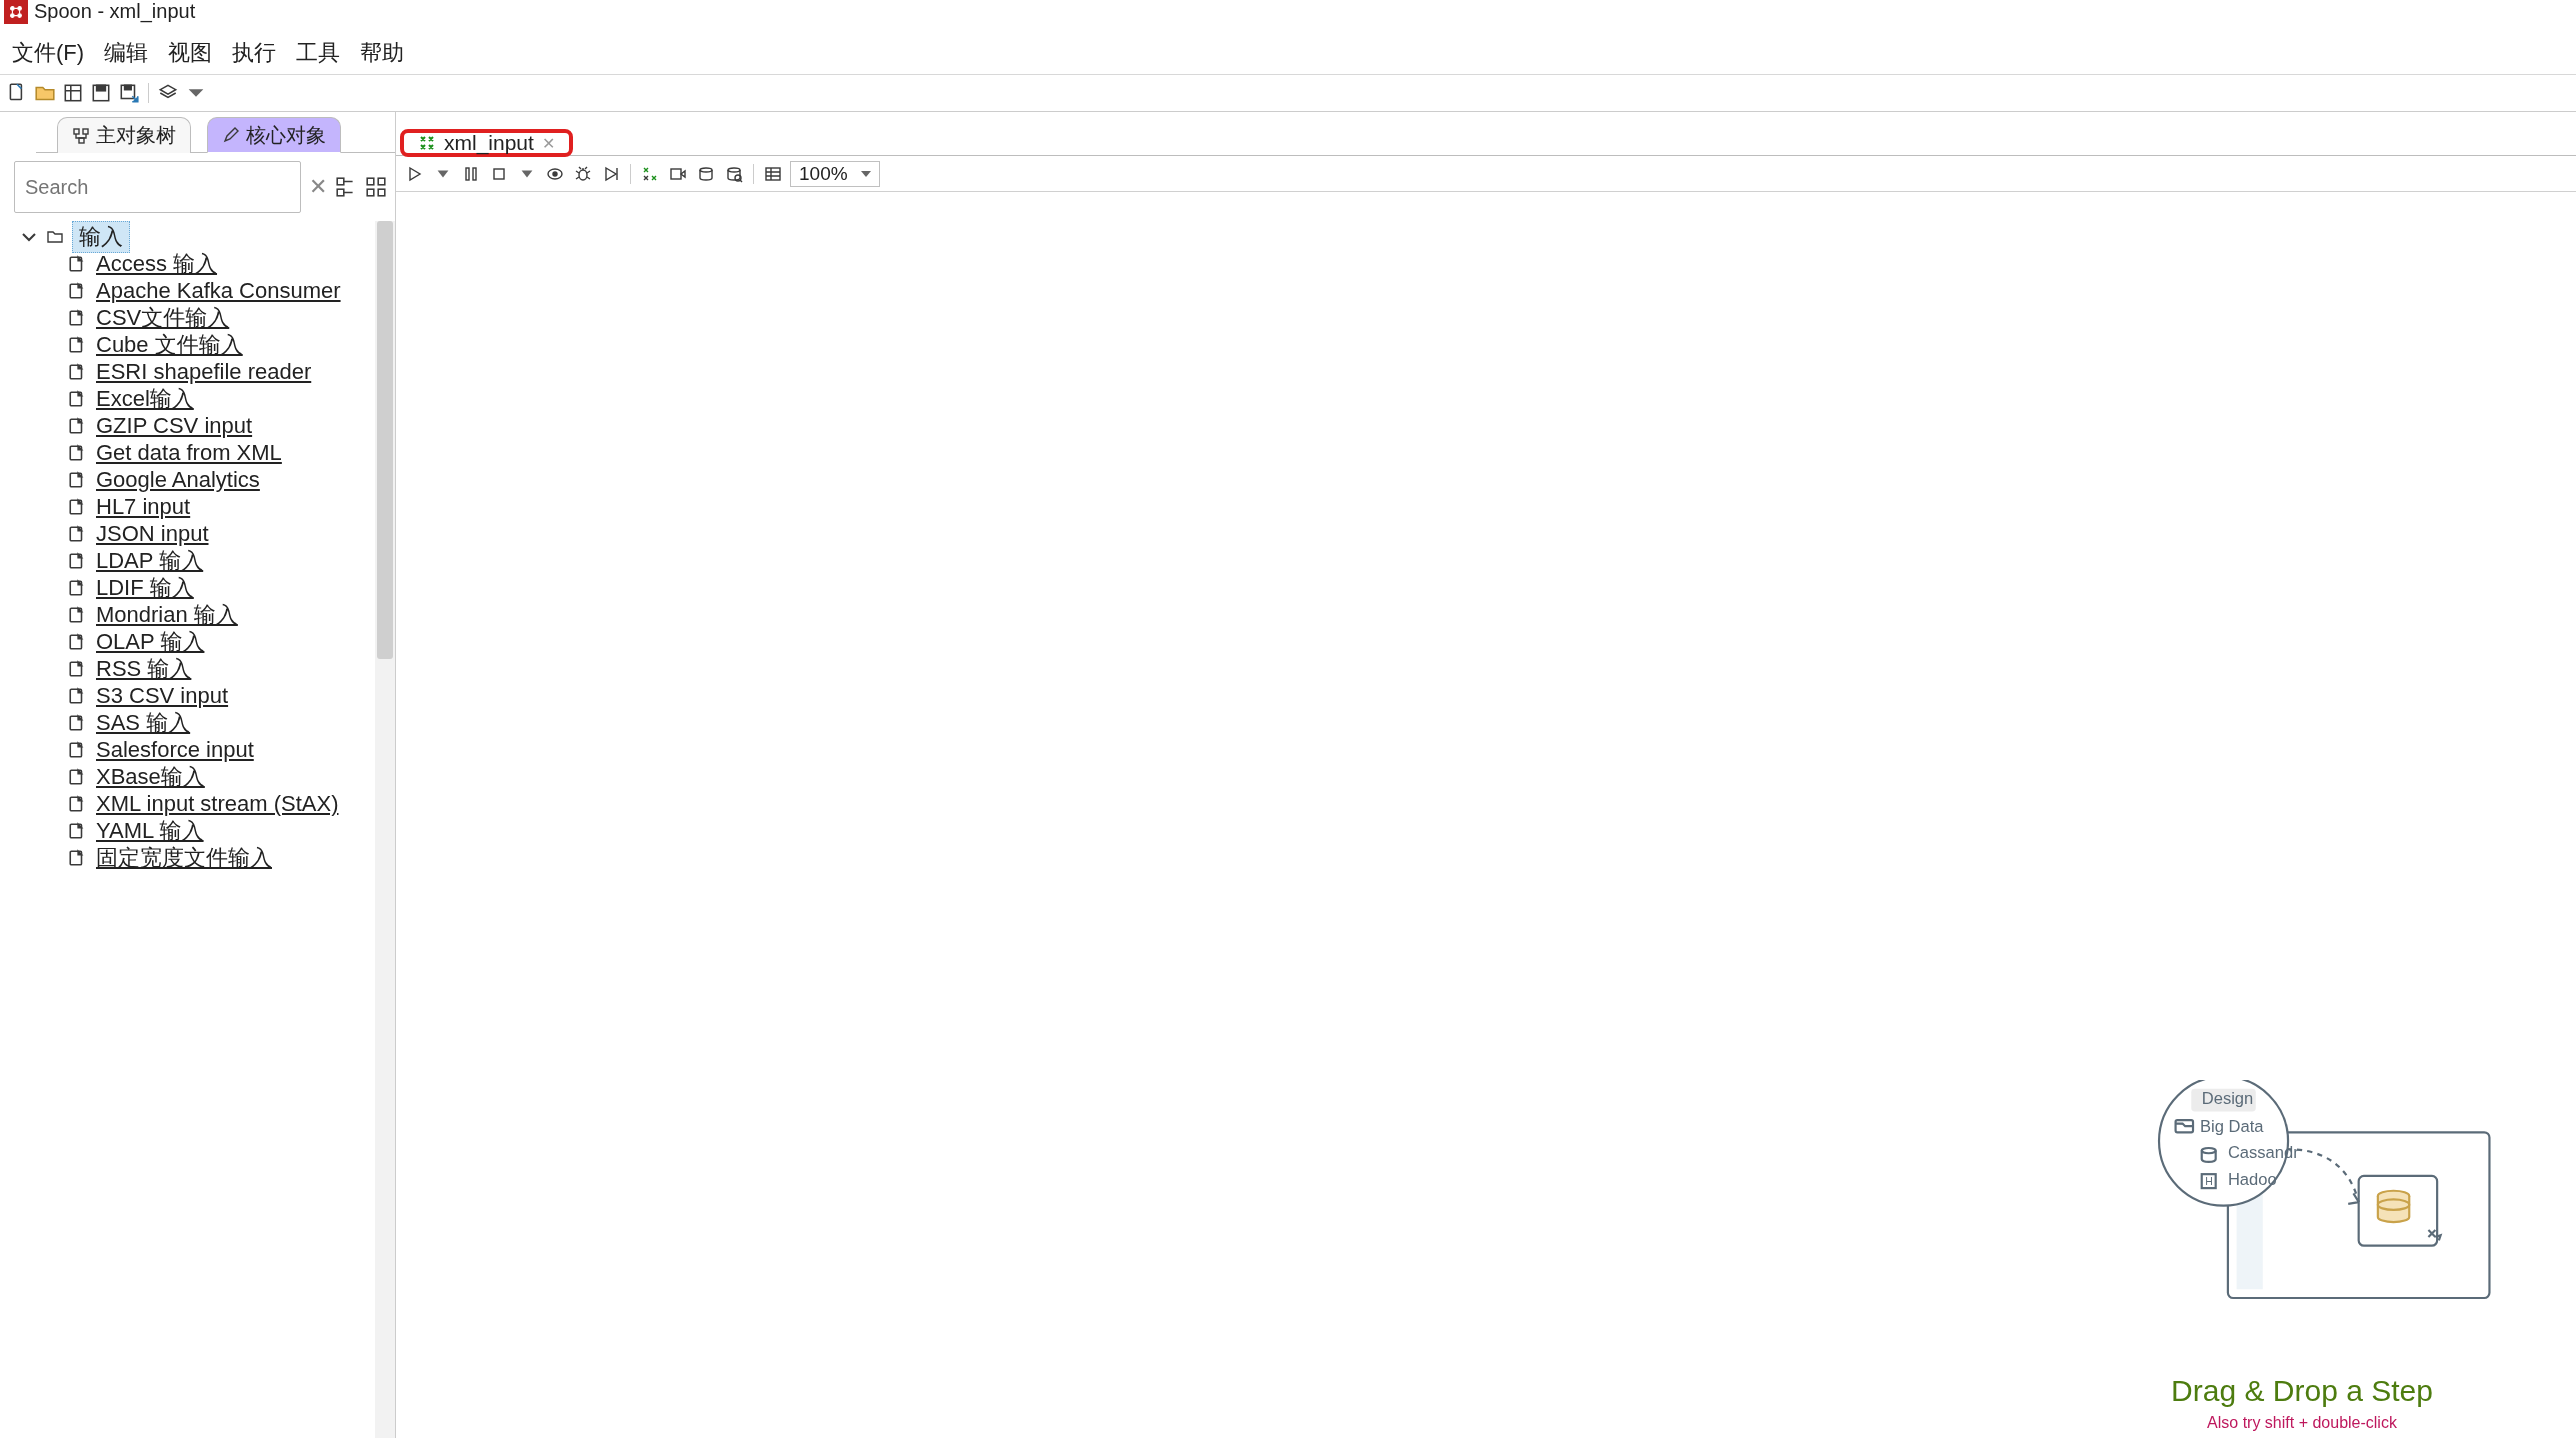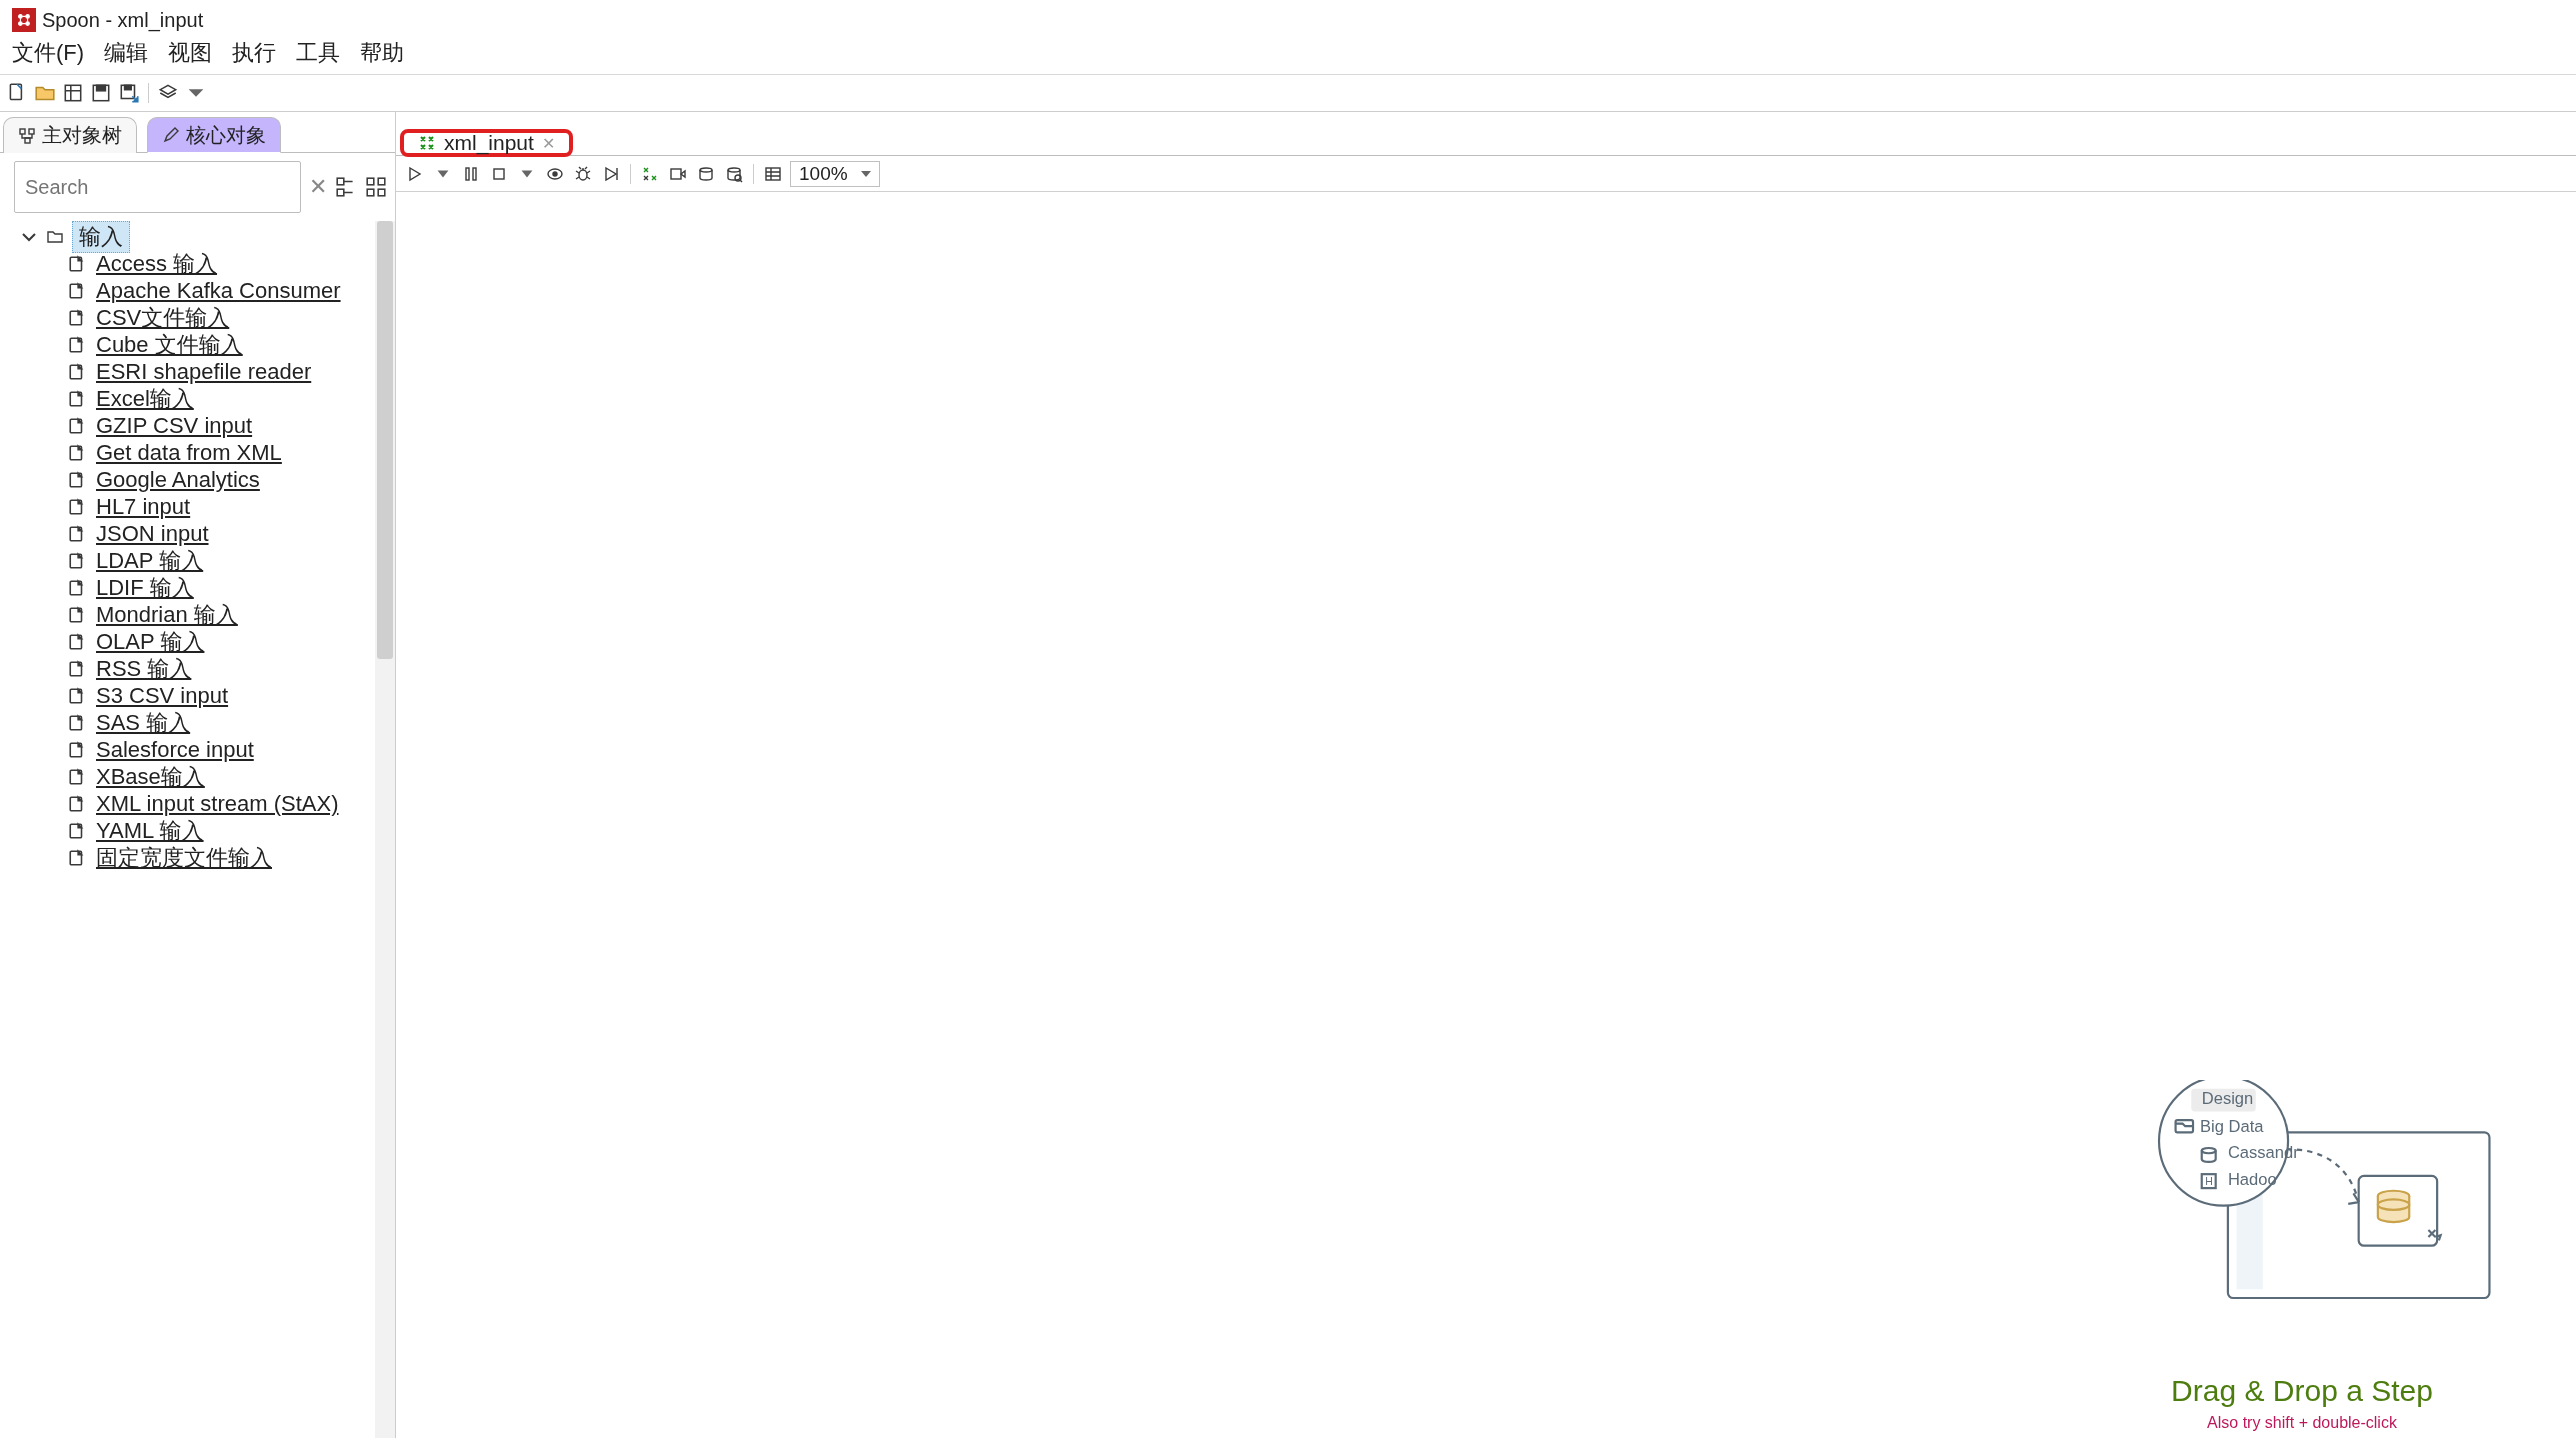--- a/index.html
+++ b/index.html
@@ -1,40 +1,40 @@
 <!DOCTYPE html>
 <html><head>
 <meta charset="utf-8">
 <style>
 * { box-sizing: border-box; margin: 0; padding: 0; font-family: "Segoe UI", "Microsoft YaHei", sans-serif; }
 body { width: 2576px; height: 1438px; background: #fff; color: #222; font-size: 19px; overflow: hidden; }
 
 
-.titlebar { display: flex; align-items: flex-end; height: 32px; padding: 0 12px; }
+.titlebar { display: flex; align-items: flex-start; height: 32px; padding: 0 4px; }
 .app-logo { width: 24px; height: 24px; background: #c02020; display:flex; align-items:center; justify-content:center; margin-right:6px; }
 .app-logo svg { width:18px; height:18px; }
 .title-text { font-size: 20px; }
 
 
 .menubar { display: flex; gap: 8px; padding: 4px 6px; font-size: 22px; border-bottom: 1px solid #d8d8d8; }
 .menubar span { padding: 2px 6px; cursor: default; }
 
 
 .main-toolbar { display: flex; align-items: center; gap: 6px; padding: 4px 6px; height: 36px; }
 .tb-btn { width: 22px; height: 22px; display:flex; align-items:center; justify-content:center; }
 .tb-sep { width:1px; height:20px; background:#ccc; margin:0 2px; }
 
 
 .workspace { display:flex; height: calc(100% - 32px - 42px - 36px); border-top:1px solid #ccc; }
 
 
 .left-panel { width: 396px; display:flex; flex-direction:column; border-right:1px solid #ccc; }
 
 
-.left-tabs { display:flex; padding: 4px 10px 0 4px; gap:10px; border-bottom:1px solid #bdbdbd; }
+.left-tabs { display:flex; padding: 4px 10px 0 22px; gap:16px; border-bottom:1px solid #bdbdbd;margin-left:36px; }
 .left-tab { display:flex; align-items:center; gap:6px; padding:6px 14px; border:1px solid #bdbdbd; border-bottom:none; border-top-left-radius:10px; border-top-right-radius:10px; background:#f7f7f7; font-size:20px; position:relative; top:1px; height:36px; }
 .left-tab.active { background:#c4b5fd; border-bottom:1px solid #fff; }
 .left-tab:not(.active) { margin-left:-1px; }
 
 
 .search-row { display:flex; align-items:center; gap:8px; padding:8px 12px 8px 14px; }
 .search-input { flex:1; border:1px solid #bdbdbd; padding:6px 10px; font-size:20px; border-radius:2px; color:#9a9a9a; height:52px; }
 .clear-btn { color:#888; font-size:22px; width:20px; text-align:center; }
 .right-icons { display:flex; gap:8px; }
 .mini-icon { width:22px; height:22px; }

